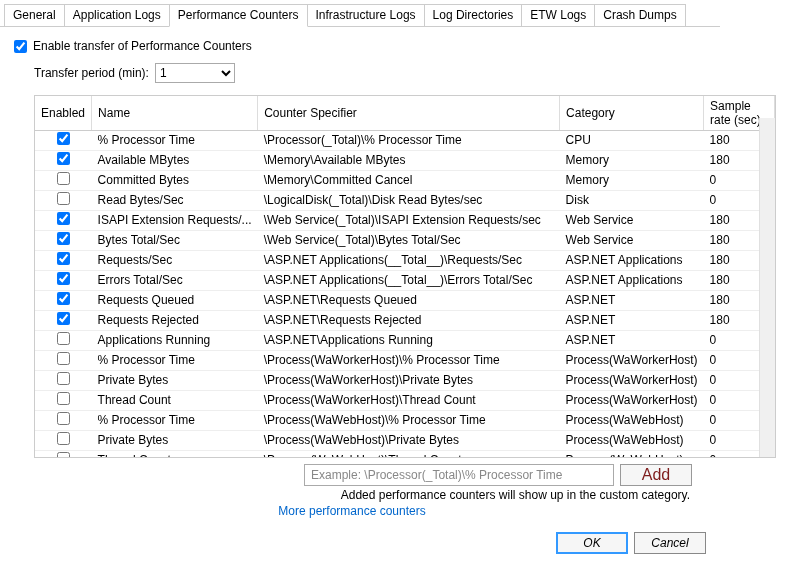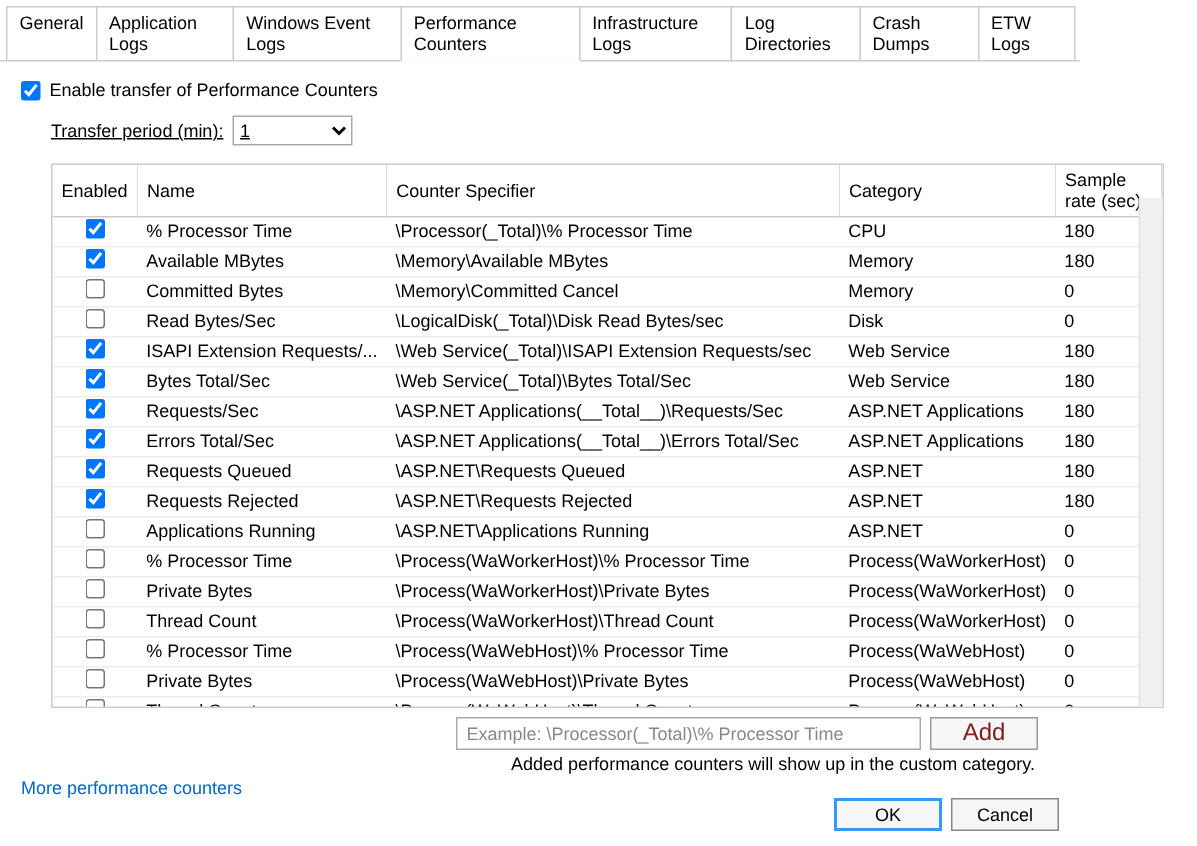--- a/index.html
+++ b/index.html
@@ -47,21 +47,20 @@
     margin-bottom: 10px;
   }
   .enable-row input[type="checkbox"] {
     margin-right: 6px;
   }
   .transfer-row {
     display: flex;
     align-items: center;
     margin: 0 0 12px 20px;
     gap: 6px;
-    text-decoration: underline;
   }
   .transfer-row select {
     width: 80px;
     height: 20px;
     font-size: 12px;
     border: 1px solid #aaa;
     background: #fff;
   }
   .table-wrapper {
     border: 1px solid #ccc;
@@ -136,65 +135,65 @@
     cursor: default;
     color: #7f1d1d;
   }
   .note {
     text-align: right;
     margin: 2px 16px 0 0;
     font-size: 12px;
   }
   .link {
     color: #0066cc;
-    text-align: left;
+    text-align: center;
     margin: 2px 16px 10px 0;
     font-size: 12px;
     cursor: pointer;
     text-decoration: none;
     display: block;
   }
   .buttons {
     position: absolute;
     bottom: 10px;
     right: 14px;
     display: flex;
     gap: 6px;
   }
   .btn {
     width: 72px;
     height: 22px;
     font-size: 12px;
     border: 1px solid #888;
     background: #f6f6f6;
     cursor: pointer;
+    font-style: italic;
   }
   .btn.primary {
     border: 2px solid #3399ff;
     padding: 0;
   }
   input[type="checkbox"] {
     width: 13px;
     height: 13px;
     margin: 0;
   }
 </style>
 </head>
 <body>
 
 <div class="window">
   <div class="tabs" id="tab-strip">
       <div class="tab">General</div>
       <div class="tab">Application Logs</div>
-      <div class="tab">Windows Event Logs</div>
       <div class="tab active">Performance Counters</div>
       <div class="tab">Infrastructure Logs</div>
       <div class="tab">Log Directories</div>
+      <div class="tab">ETW Logs</div>
       <div class="tab">Crash Dumps</div>
-      <div class="tab">ETW Logs</div>
     </div>
 
   <div class="tab-content">
 
     <div class="enable-row">
       <input type="checkbox" id="enable-cb" checked="" style="">
       <label for="enable-cb">Enable transfer of Performance Counters</label>
     </div>
 
     <div class="transfer-row">

